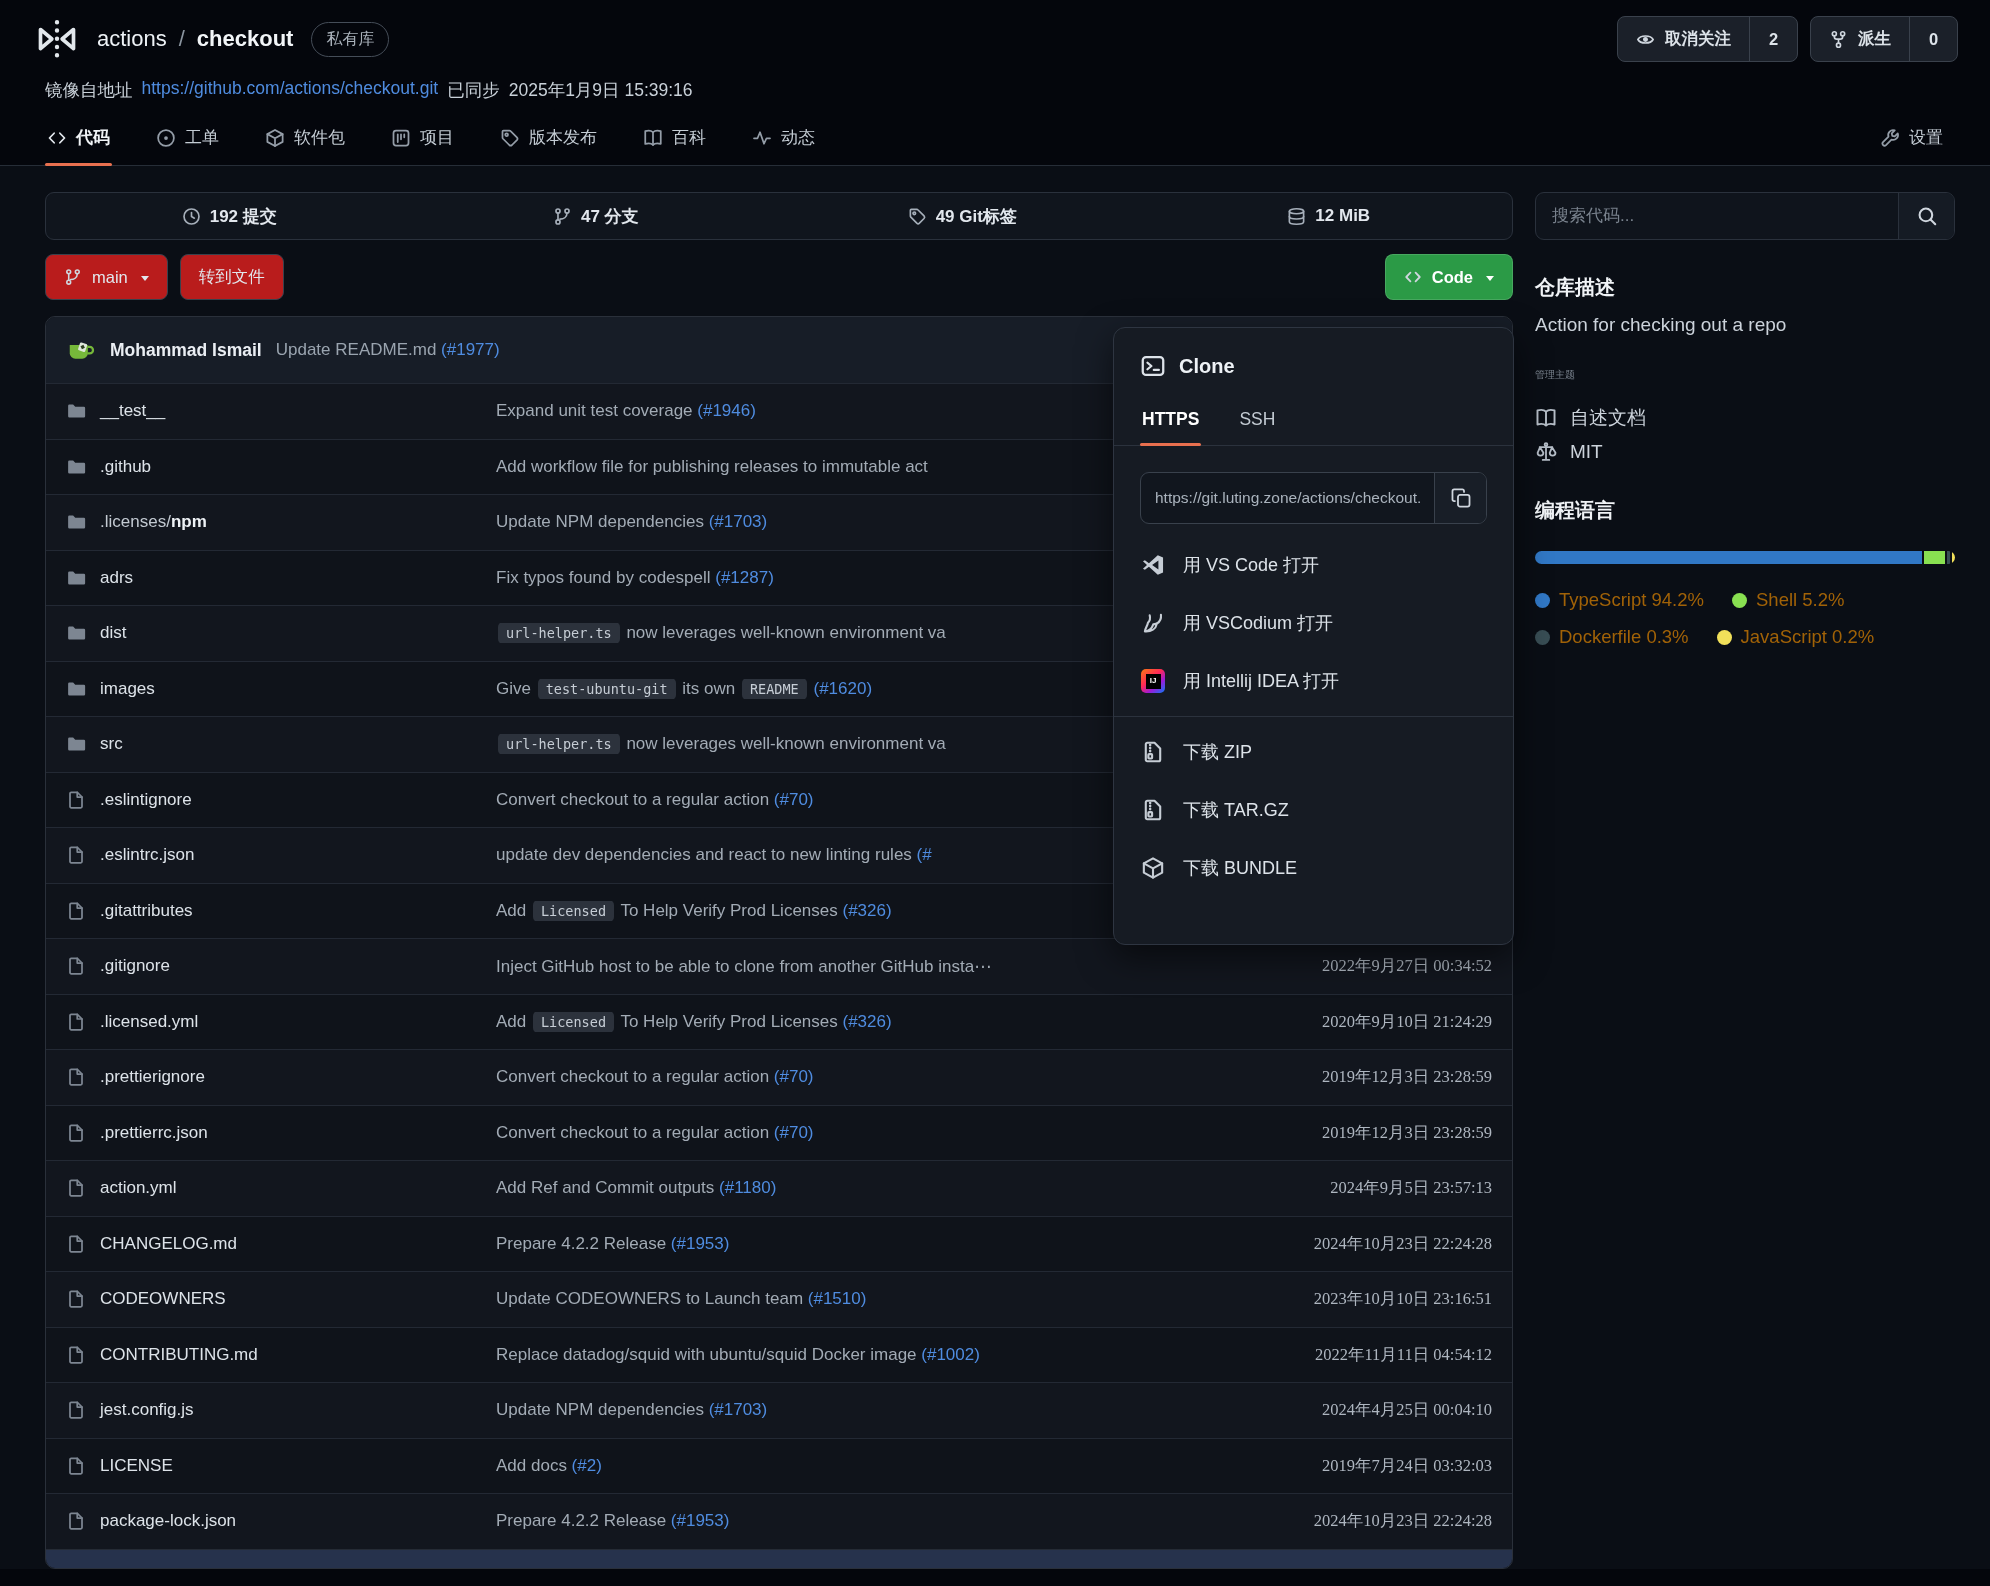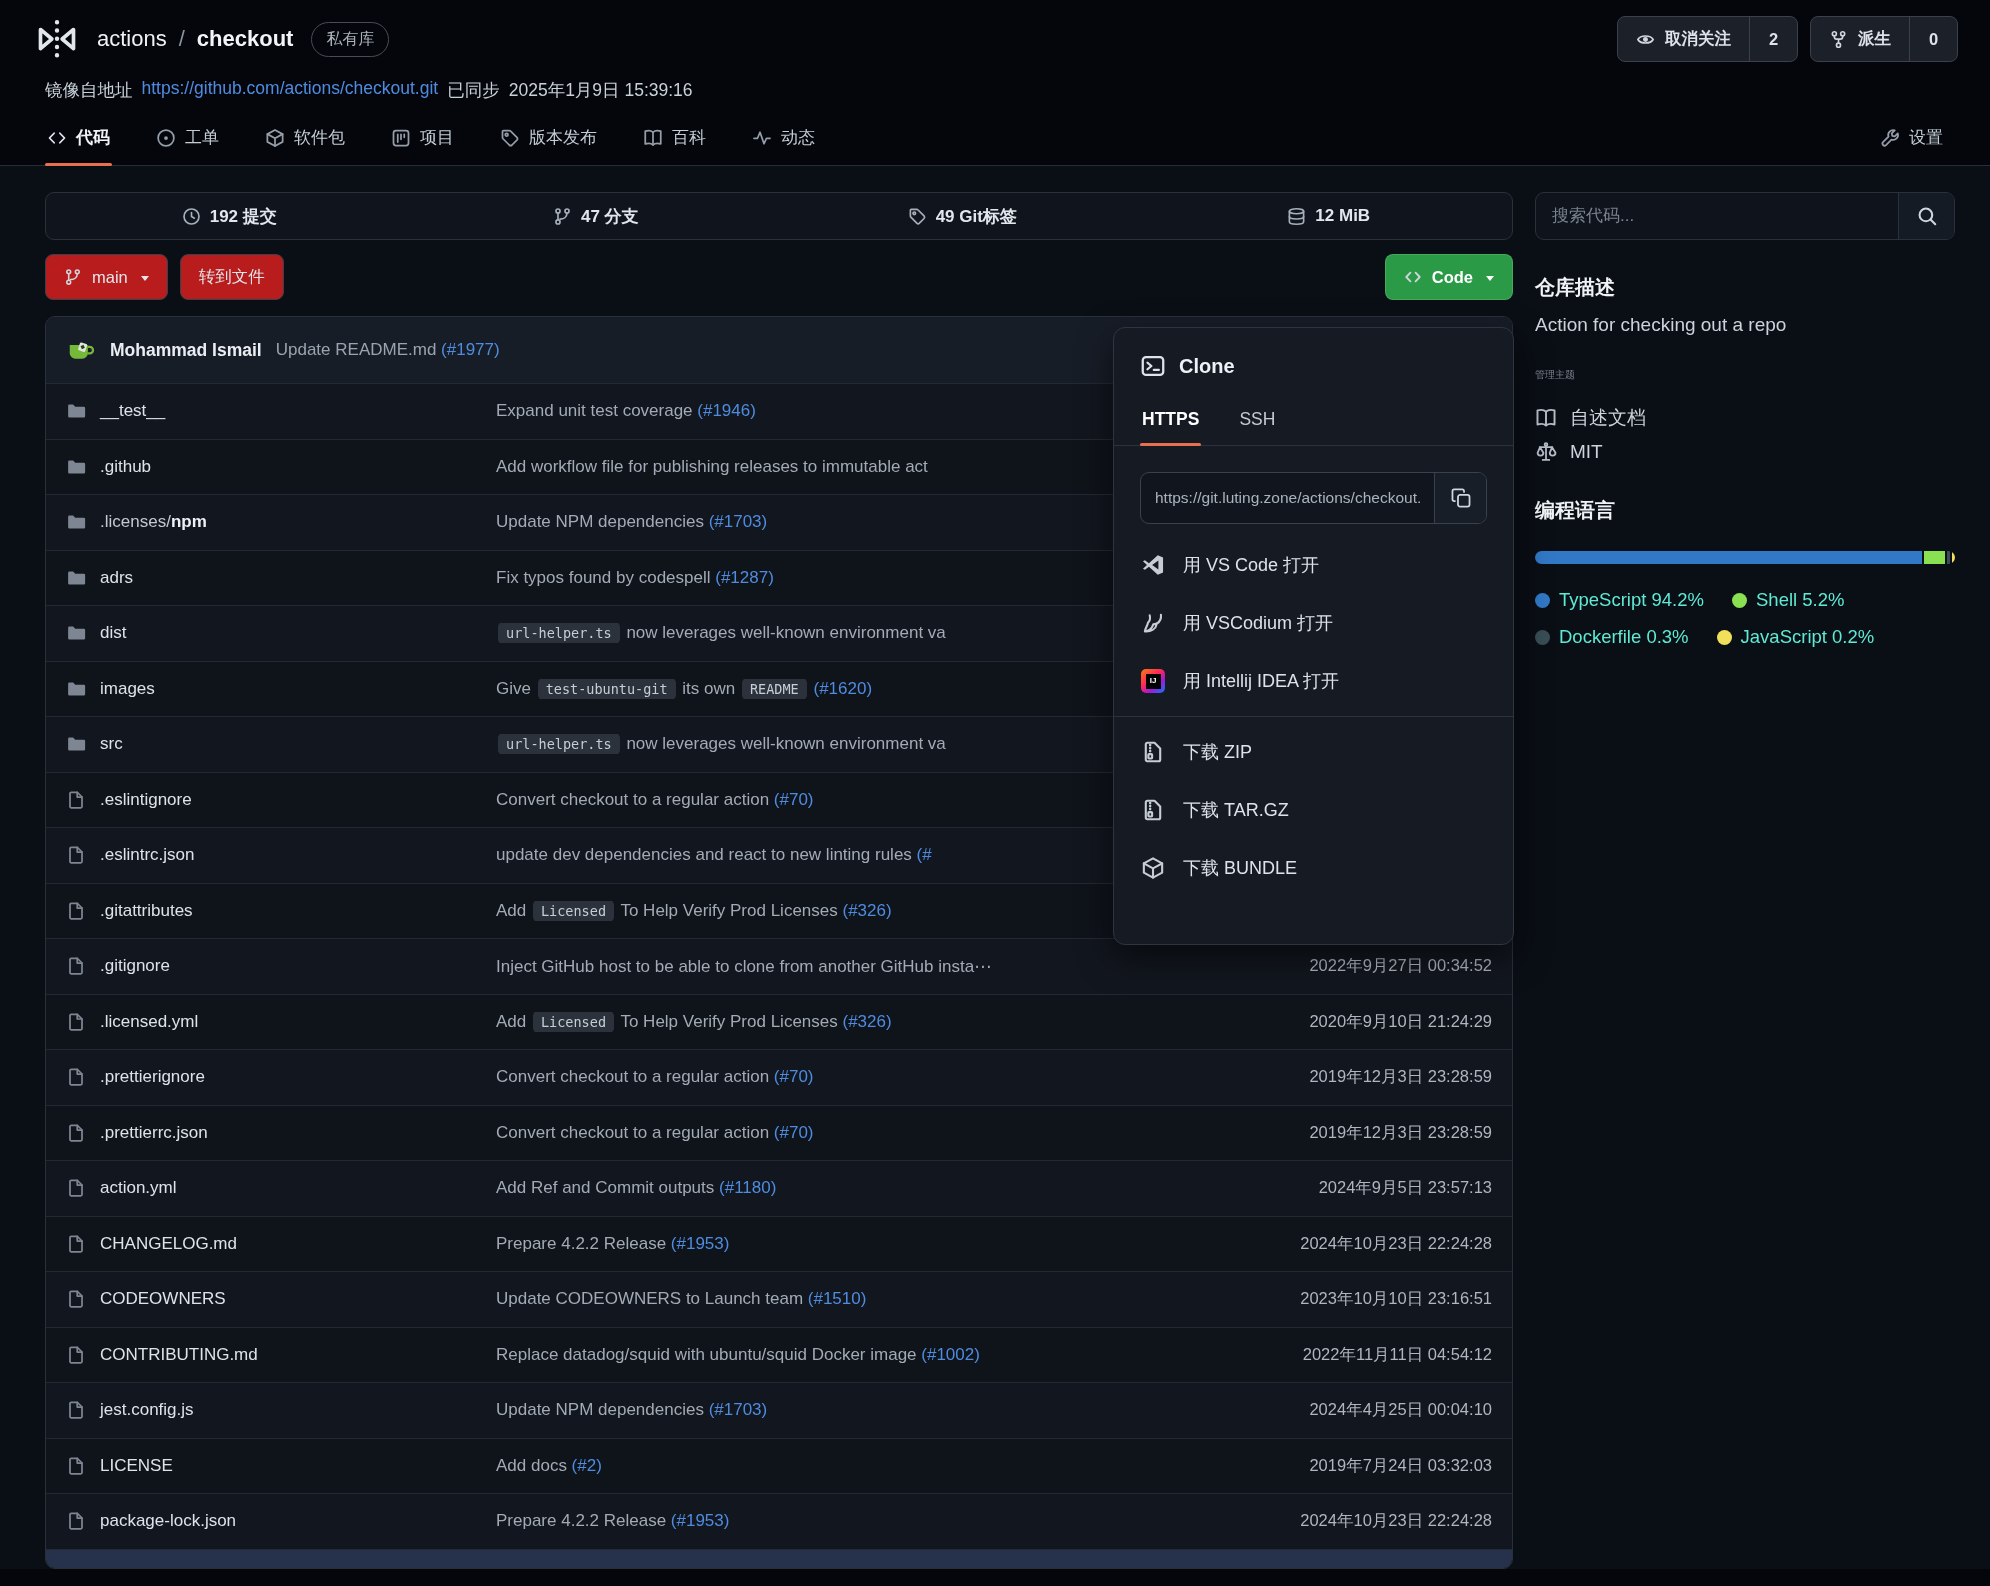--- a/index.html
+++ b/index.html
@@ -61,37 +61,37 @@
   .msg-link { color:var(--link); }
   .frow { display:flex; align-items:center; height:55.5px; padding:0 20px; border-top:1px solid #232934; background:#0f131a; }
   .frow.alt { background:#12161e; }
   .fname { flex:0 0 430px; display:flex; align-items:center; gap:14px; overflow:hidden; white-space:nowrap; }
   .fname .icon { color:#7d8692; flex:none; }
   .fname-link { color:#dde3e9; font-size:17px; font-weight:500; }
   .fprefix { font-weight:400; color:#c2c9d1; }
   .fname-link.has-prefix .fbold { font-weight:700; color:#eef2f6; }
   .fmsg { flex:1; overflow:hidden; white-space:nowrap; font-size:17px; color:#a2abb5; }
   .chip { font-family:"DejaVu Sans Mono","Liberation Mono",monospace; font-size:13.5px; background:#2c323c; color:#c6cdd5; border-radius:5px; padding:3px 8px; margin:0 2px; }
-  .fdate { margin-left:16px; white-space:nowrap; font-size:16.5px; color:#aeb6c0; }
+  .fdate { margin-left:16px; white-space:nowrap; font-size:16.5px; color:#aeb6c0;font-family:Liberation Serif, serif; }
   .frow.partial { height:19px; background:#26324c; border-top:1px solid #252b35; }
 
   
   .search { display:flex; height:48px; border:1px solid #2a313c; background:#0f141c; border-radius:9px; overflow:hidden; }
   .search input { flex:1; min-width:0; background:transparent; border:0; outline:0; color:#dde3e9; font-size:17px; padding:0 16px; font-family:inherit; }
   .search input::placeholder { color:#79828d; }
   .search-btn { width:56px; border-left:1px solid #2a313c; background:#151b24; display:flex; align-items:center; justify-content:center; color:#cfd6de; cursor:pointer; }
   .side-title { font-size:20px; font-weight:700; color:#f0f3f6; margin-top:34px; }
   .side-desc { font-size:19px; color:#ccd3db; margin-top:13px; }
   .side-topics { font-size:10px; color:#79828d; margin-top:32px; }
   .side-link { display:flex; align-items:center; gap:13px; font-size:19px; color:#ccd3db; margin-top:23px; cursor:pointer; }
   .side-link .icon { color:#b6bec8; }
   .side-link + .side-link { margin-top:10px; }
   .lang-bar { display:flex; gap:2px; height:13px; border-radius:7px; overflow:hidden; margin-top:27px; }
   .lang-seg { height:100%; }
-  .legend { display:flex; flex-wrap:wrap; gap:15px 28px; margin-top:25px; font-size:18.5px; color:#5eead4; }
+  .legend { display:flex; flex-wrap:wrap; gap:15px 28px; margin-top:25px; font-size:18.5px; color:#a16207; }
   .legend-item { display:flex; align-items:center; gap:9px; }
   .dot { width:15px; height:15px; border-radius:50%; flex:none; }
 
   
   .clone { position:absolute; left:1113px; top:327px; width:401px; min-height:618px; background:#161b23; border:1px solid #2e3541; border-radius:12px; box-shadow:0 12px 34px rgba(0,0,0,.55); z-index:50; padding-bottom:4px; }
   .clone-head { display:flex; align-items:center; gap:13px; padding:25px 26px 0; font-size:20px; font-weight:700; color:#eef2f6; }
   .clone-head .icon { color:#dde3e9; }
   .clone-tabs { display:flex; gap:36px; padding:0 26px; margin-top:20px; border-bottom:1px solid #2b323d; }
   .ctab { padding:10px 2px 15px; font-size:17.5px; color:#c4ccd4; position:relative; cursor:pointer; }
   .ctab.active { color:#fff; font-weight:700; }

